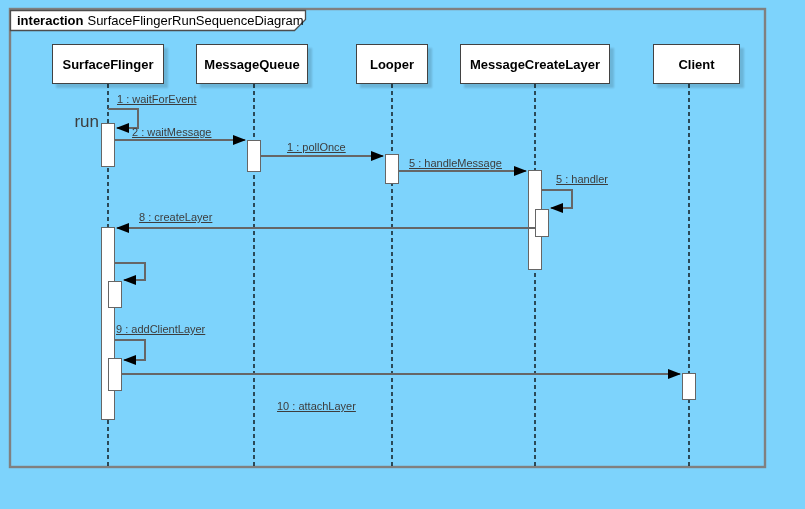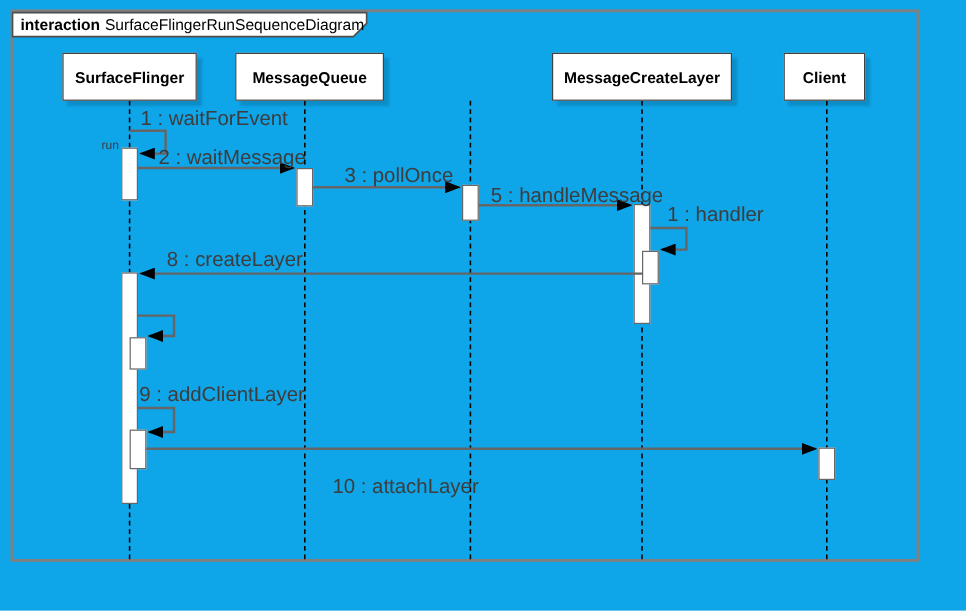--- a/index.html
+++ b/index.html
@@ -8,21 +8,21 @@
     background: #ffffff;
     width: 805px;
     height: 509px;
     font-family: "Liberation Sans", sans-serif;
   }
   .canvas {
     position: relative;
     width: 805px;
     height: 509px;
     overflow: hidden;
-    background: #0ea5e9;
+    background: #7dd3fc;
   }
   .layer {
     position: absolute;
     left: 0; top: 0;
     width: 805px;
     height: 509px;
   }
   .frame-title {
     position: absolute;
     left: 17px;
@@ -52,32 +52,33 @@
   }
   .act-bar {
     position: absolute;
     width: 14px;
     background: #ffffff;
     border: 1.5px solid #666666;
     box-sizing: border-box;
   }
   .msg-label {
     position: absolute;
-    font-size: 17px;
+    font-size: 11px;
     color: #3d3d3d;
     white-space: nowrap;
     line-height: 14px;
+    text-decoration: underline;
   }
   .run-label {
     position: absolute;
     left: 70px;
     top: 115px;
     width: 29px;
     text-align: right;
-    font-size: 10px;
+    font-size: 17px;
     color: #3d3d3d;
     line-height: 14px;
   }
 </style>
 </head>
 <body>
 
 <div class="canvas">
 
   <svg class="layer" width="805" height="509" viewBox="0 0 805 509">
@@ -90,27 +91,30 @@
     <line x1="689" y1="84" x2="689" y2="466" stroke="#000000" stroke-width="1.3" stroke-dasharray="4,3"></line>
   </svg>
 
   <div class="frame-title">
     <span class="kw">interaction</span><span class="nm">SurfaceFlingerRunSequenceDiagram</span>
   </div>
 
   <div class="head-box" style="left:52px;width:112px;">
     <span>SurfaceFlinger</span>
   </div>
-  <div class="head-box" style="left:196px;width:124px;">
+  <div class="head-box" style="left:196px;width:112px;">
     <span>MessageQueue</span>
+  </div>
+  <div class="head-box" style="left:356px;width:72px;">
+    <span>Looper</span>
   </div>
   <div class="head-box" style="left:460px;width:150px;">
     <span>MessageCreateLayer</span>
   </div>
-  <div class="head-box" style="left:653px;width:68px;">
+  <div class="head-box" style="left:653px;width:87px;">
     <span>Client</span>
   </div>
 
   <div class="act-bar" style="left:101px;top:123px;height:44px;"></div>
   <div class="act-bar" style="left:247px;top:140px;height:32px;"></div>
   <div class="act-bar" style="left:385px;top:154px;height:30px;"></div>
   <div class="act-bar" style="left:528px;top:170px;height:100px;"></div>
   <div class="act-bar" style="left:535px;top:209px;height:28px;"></div>
   <div class="act-bar" style="left:101px;top:227px;height:193px;"></div>
   <div class="act-bar" style="left:108px;top:281px;height:27px;"></div>
@@ -132,20 +136,20 @@
       <path d="M535,228 L117,228" marker-end="url(#ah)"></path>
       <path d="M115,263 L145,263 L145,280 L124,280" marker-end="url(#ah)"></path>
       <path d="M115,340 L145,340 L145,360 L124,360" marker-end="url(#ah)"></path>
       <path d="M122,374 L680,374" marker-end="url(#ah)"></path>
     </g>
   </svg>
 
   <div class="msg-label" style="left:117px;top:92px;">1 : waitForEvent</div>
   <div class="run-label">run</div>
   <div class="msg-label" style="left:132px;top:125px;text-align:right;">2 : waitMessage</div>
-  <div class="msg-label" style="left:287px;top:140px;">3 : pollOnce</div>
+  <div class="msg-label" style="left:287px;top:140px;">1 : pollOnce</div>
   <div class="msg-label" style="left:409px;top:156px;">5 : handleMessage</div>
-  <div class="msg-label" style="left:556px;top:172px;">1 : handler</div>
+  <div class="msg-label" style="left:556px;top:172px;">5 : handler</div>
   <div class="msg-label" style="left:139px;top:210px;">8 : createLayer</div>
   <div class="msg-label" style="left:116px;top:322px;">9 : addClientLayer</div>
   <div class="msg-label" style="left:277px;top:355px;margin-top:44px;">10 : attachLayer</div>
 
 </div>
 
 </body></html>

